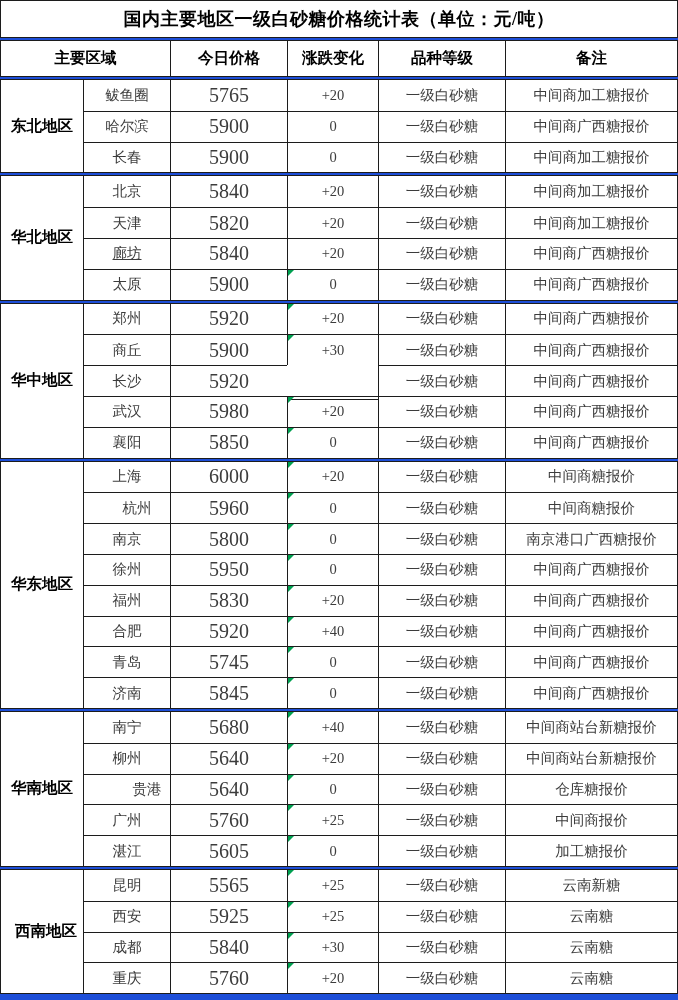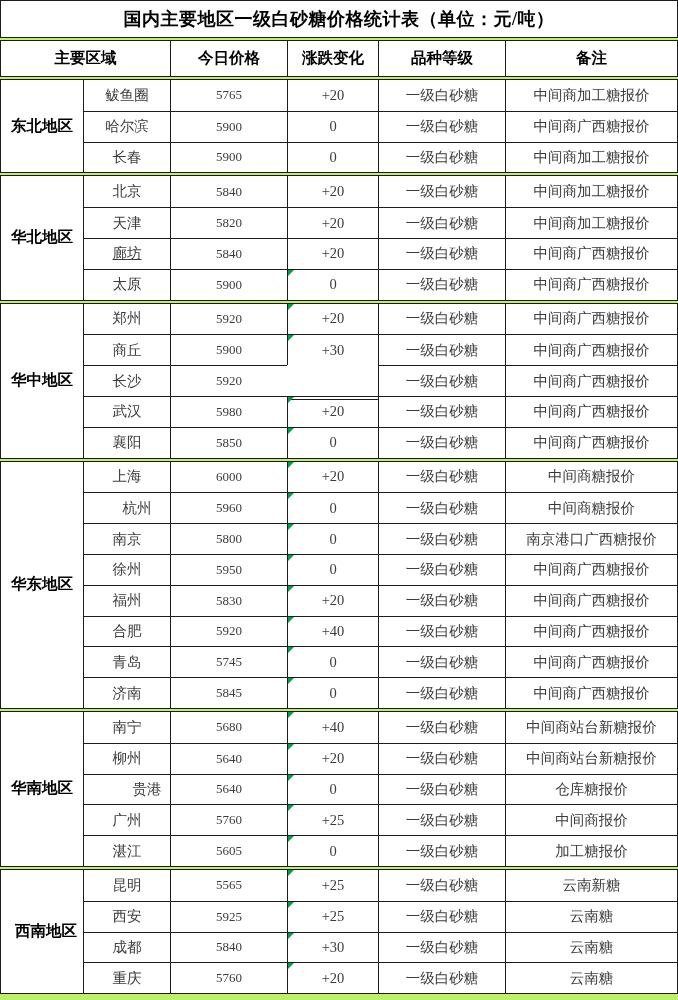--- a/index.html
+++ b/index.html
@@ -1,18 +1,18 @@
 <!DOCTYPE html>
 <html><head>
 <meta charset="utf-8">
 <style>
   html,body{margin:0;padding:0;background:#ffffff;}
   .page{
     width:678px;height:1000px;box-sizing:border-box;
-    background:#bef264;overflow:hidden;
+    background:#1d4ed8;overflow:hidden;
     font-family:"Liberation Serif","DejaVu Serif",serif;
   }
   .block{
     border:1.5px solid #1c1c1c;
     box-sizing:border-box;
     margin-bottom:2px;
     background:#ffffff;
   }
   .title-block{
     height:38px;
@@ -39,21 +39,21 @@
     display:flex;align-items:center;justify-content:center;
     font-size:14.5px;color:#3c3c3c;
     border-left:1px solid #1c1c1c;
     position:relative;box-sizing:border-box;
     white-space:nowrap;overflow:hidden;
   }
   .region-cell{
     grid-column:1;border-left:none;
     font-weight:bold;font-size:15.5px;color:#000000;
   }
-  .price-cell{font-size:13px;}
+  .price-cell{font-size:20px;}
   .ct{border-top:1px solid #1c1c1c;}
   .tri{
     position:absolute;top:0;left:0;width:0;height:0;
     border-top:6px solid #00a050;
     border-right:6px solid transparent;
   }
 </style>
 </head>
 <body>
 

